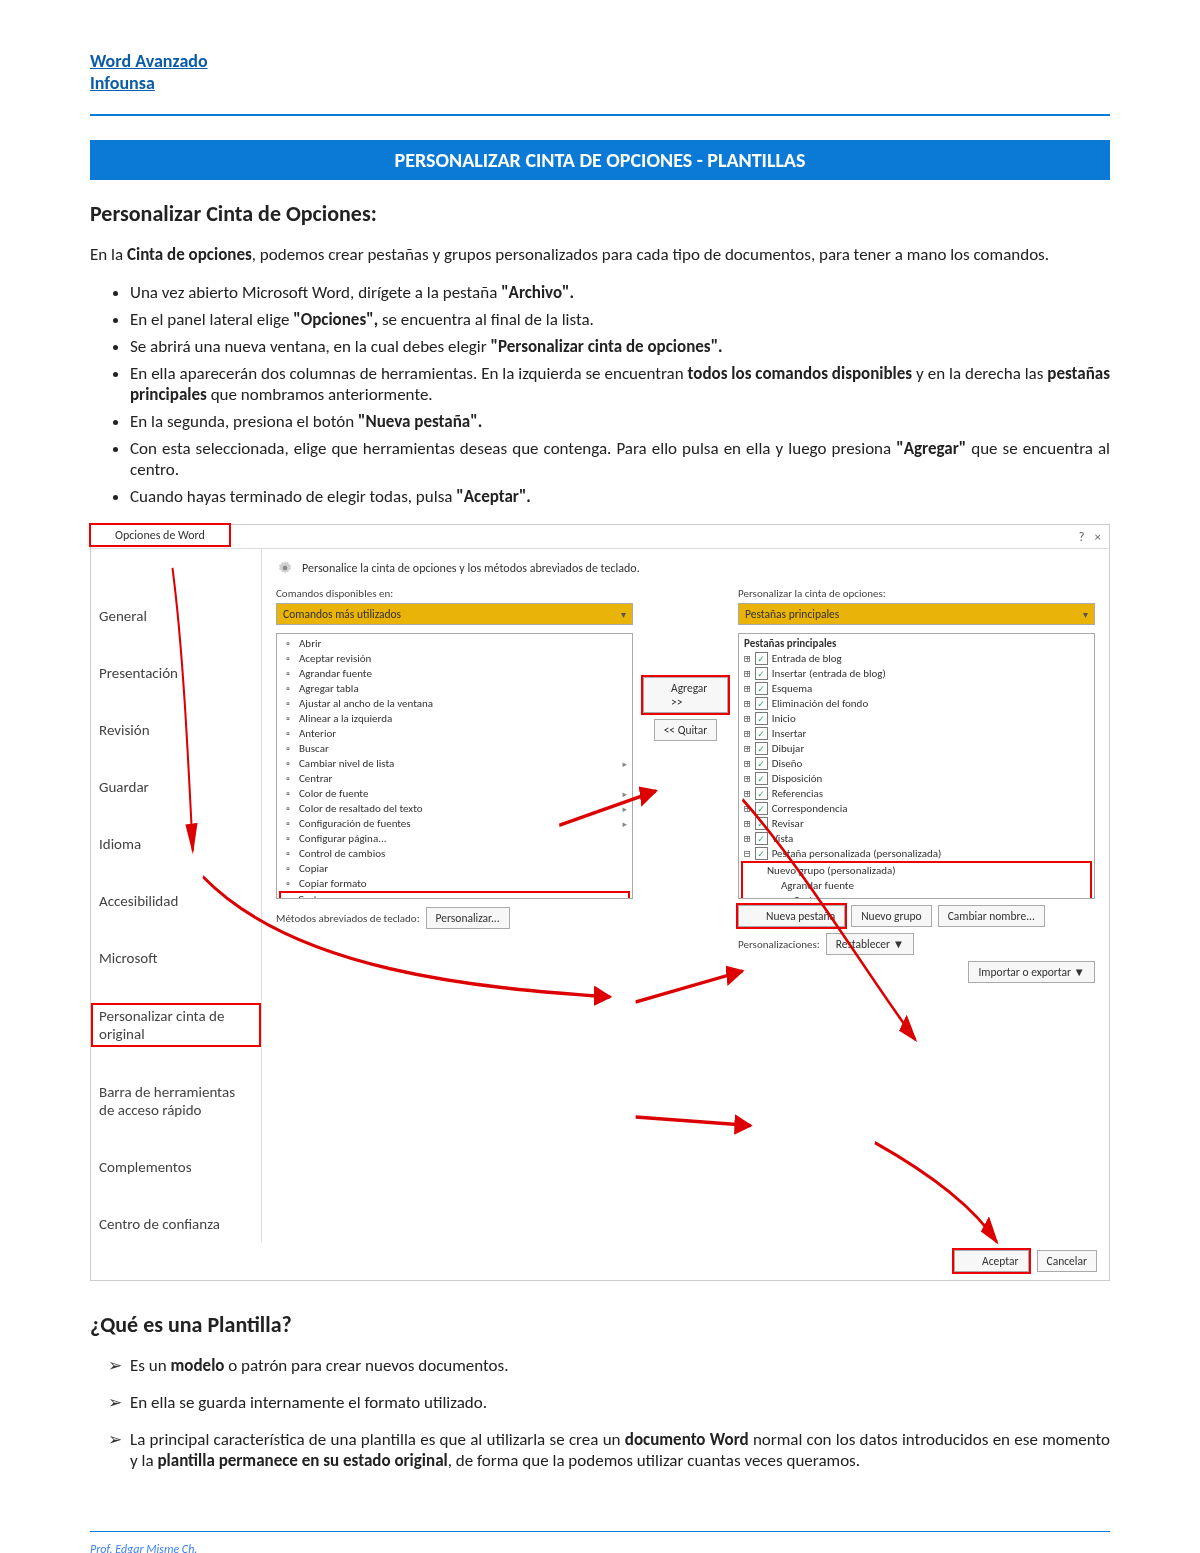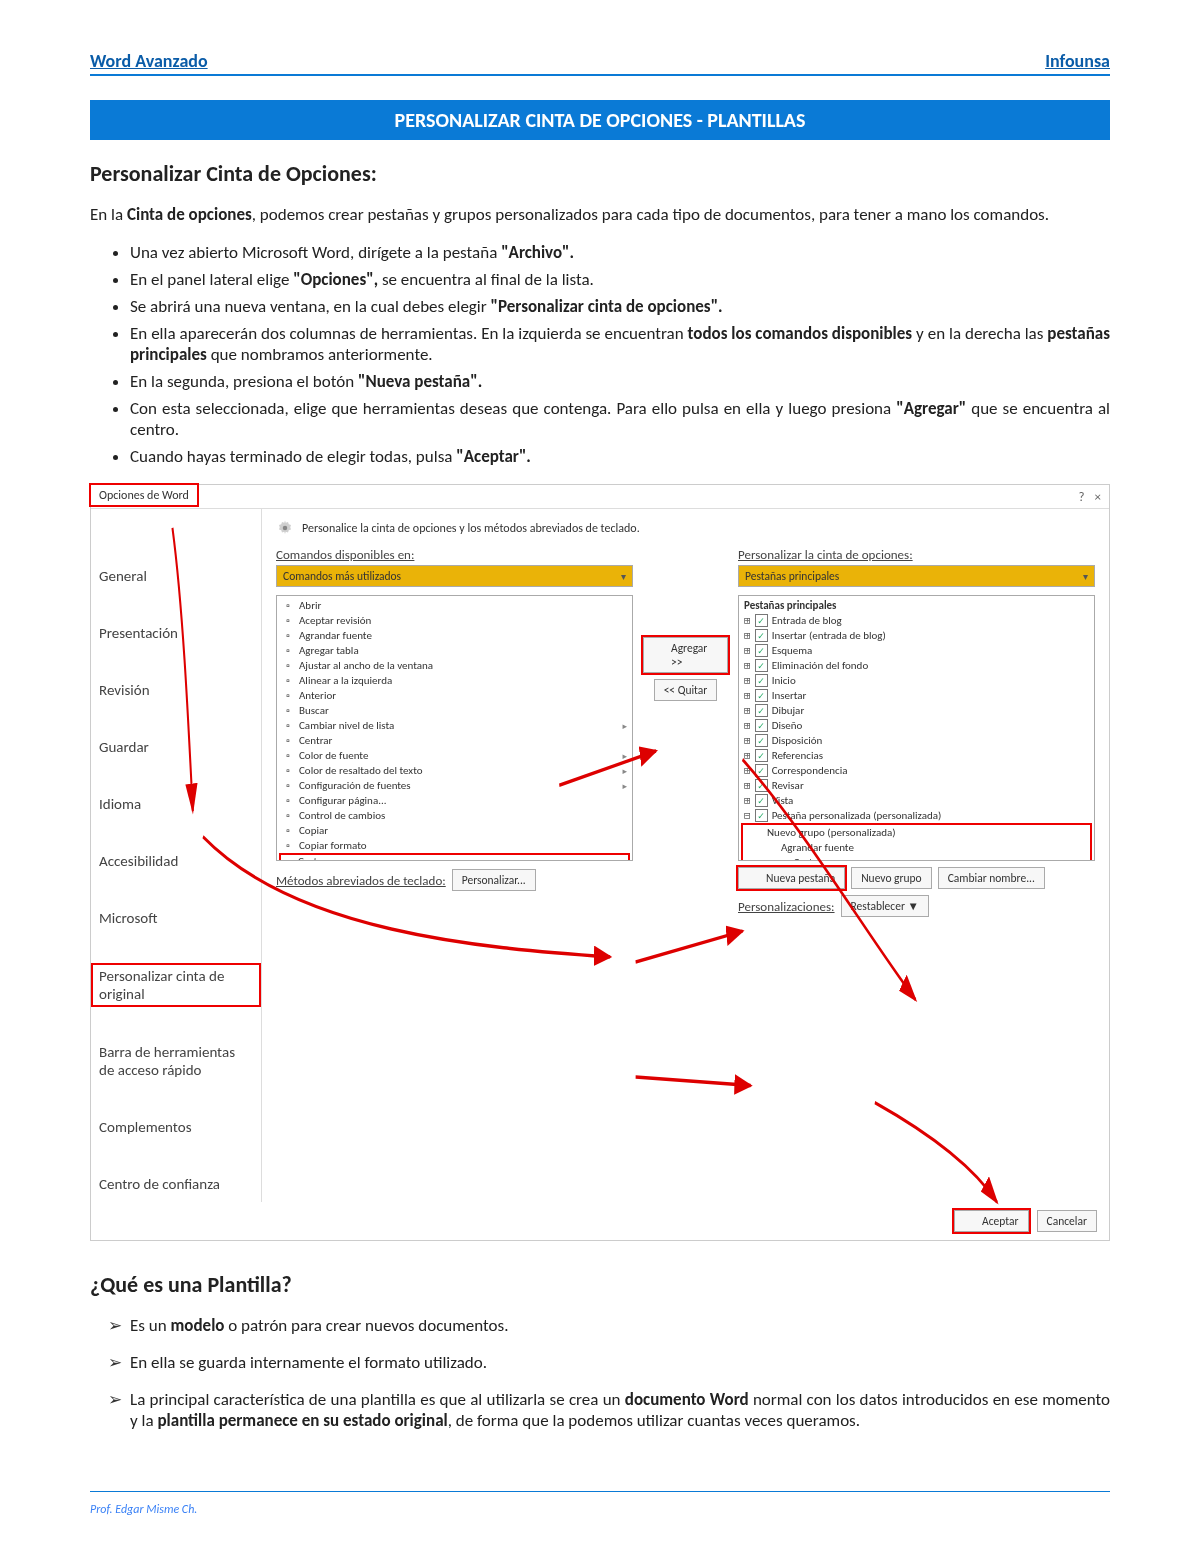--- a/index.html
+++ b/index.html
@@ -9,22 +9,23 @@
     padding: 50px 90px 40px 90px;
     width: 1200px;
     box-sizing: border-box;
     color: #222;
     font-size: 17px;
   }
   .header-line {
     display: flex;
     justify-content: space-between;
     border-bottom: 2px solid #0a7ad6;
-    padding-bottom: 2px;
+    padding-bottom: 20px;
     margin-bottom: 24px;
+    flex-direction: column;
   }
   .header-left, .header-right {
     color: #0a5ca8;
     font-weight: bold;
     text-decoration: underline;
     font-size: 18px;
   }
   .title-bar {
     background: #0a7ad6;
     color: #fff;
@@ -78,21 +79,21 @@
   }
   .side-item.selected {
     border: 2px solid #e00;
     padding: 2px 6px;
   }
   .dialog-title-box {
     position: absolute;
     top: -2px;
     left: -2px;
     border: 2px solid #e00;
-    padding: 3px 8px;
+    padding: 3px 24px;
     background: #fff;
     font-size: 12px;
   }
   .dialog-main {
     flex: 1;
     padding: 10px 14px 10px 14px;
     position: relative;
   }
   .main-header {
     display: flex;
@@ -102,21 +103,21 @@
   }
   .gear-icon { width: 18px; height: 18px; }
   .cols {
     display: flex;
     gap: 10px;
     align-items: flex-start;
   }
   .col-left { flex: 1; }
   .col-mid { width: 85px; display:flex; flex-direction:column; gap:6px; align-items:center; margin-top: 90px; }
   .col-right { flex: 1; }
-  .label-sm { font-size: 13px; margin-bottom: 3px; color: #444; text-decoration: underline; }
+  .label-sm { font-size: 11px; margin-bottom: 3px; color: #444; }
   .dropdown {
     border: 1px solid #aaa;
     padding: 3px 6px;
     display: flex;
     justify-content: space-between;
     align-items: center;
     font-size: 11.5px;
     background: #eab308;
     margin-bottom: 8px;
   }
@@ -431,20 +432,23 @@
             </div>
           <div class="tab-actions-row">
             <span class="btn redbox">Nueva pestaña</span>
             <span class="btn">Nuevo grupo</span>
             <span class="btn">Cambiar nombre...</span>
           </div>
           <div class="tab-actions-row">
             <span class="label-sm" style="margin:0">Personalizaciones:</span>
             <span class="btn">Restablecer ▼</span>
           </div>
+          <div class="tab-actions-row" style="justify-content:flex-end">
+            <span class="btn">Importar o exportar ▼</span>
+          </div>
         </div>
       </div>
     </div>
   </div>
   <div class="bottom-btns">
     <span class="btn redbox">Aceptar</span>
     <span class="btn">Cancelar</span>
   </div>
 
   <svg class="arrow" viewBox="0 0 1000 440" preserveAspectRatio="none">

